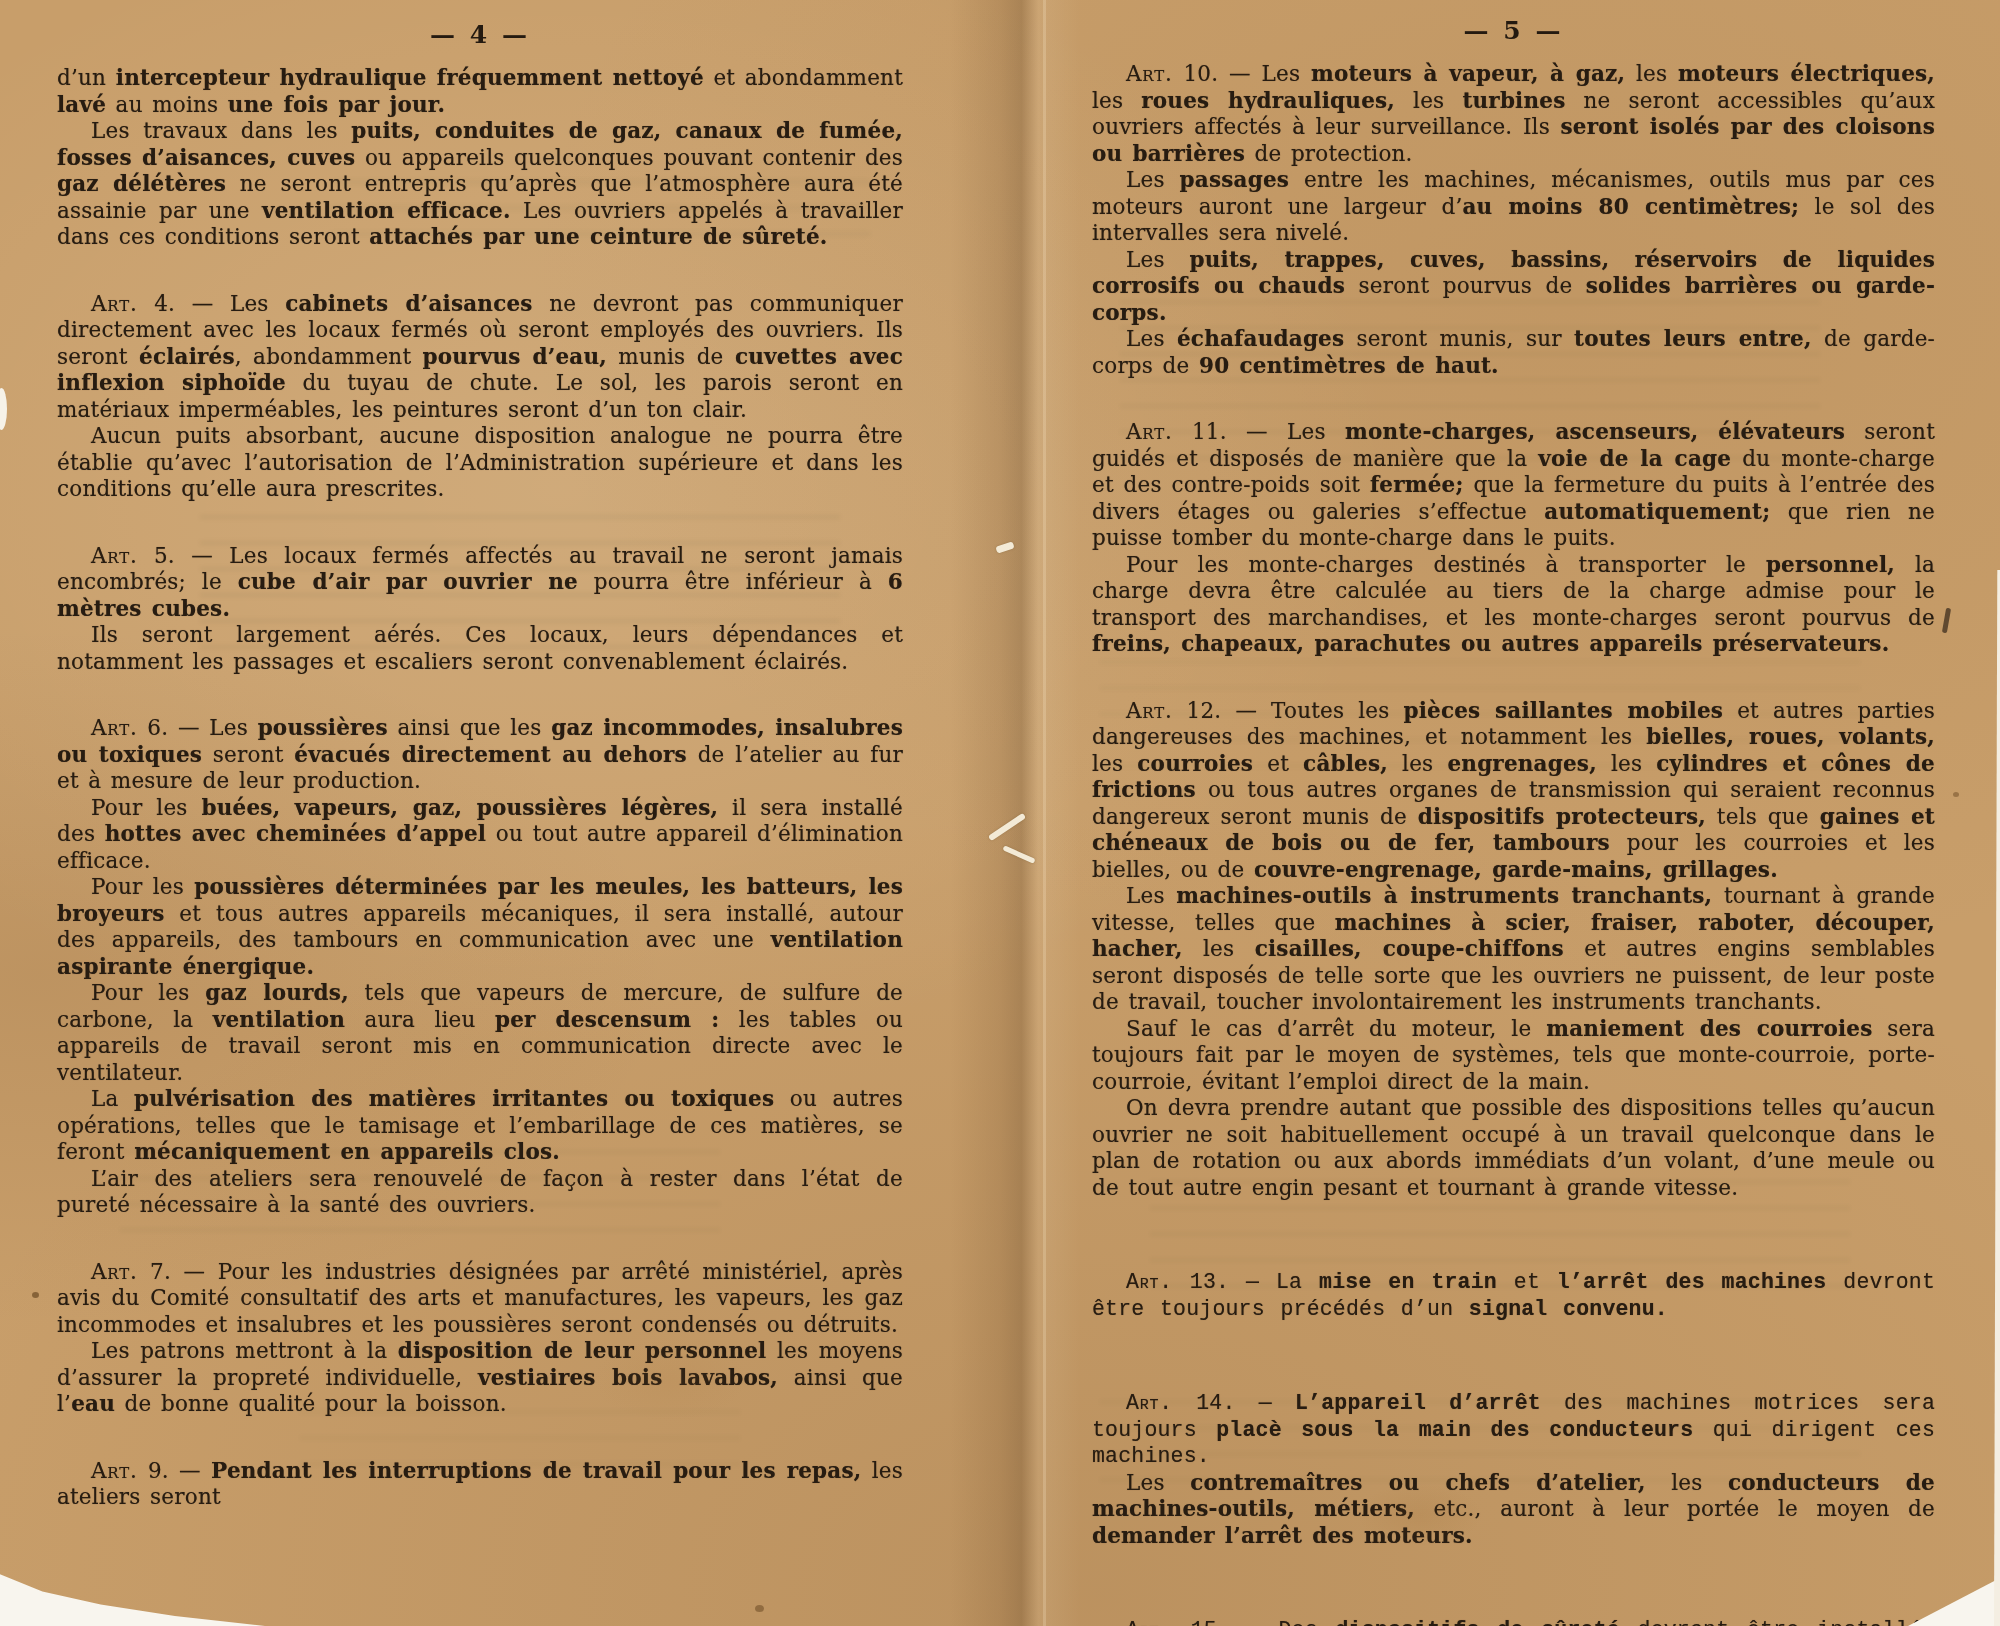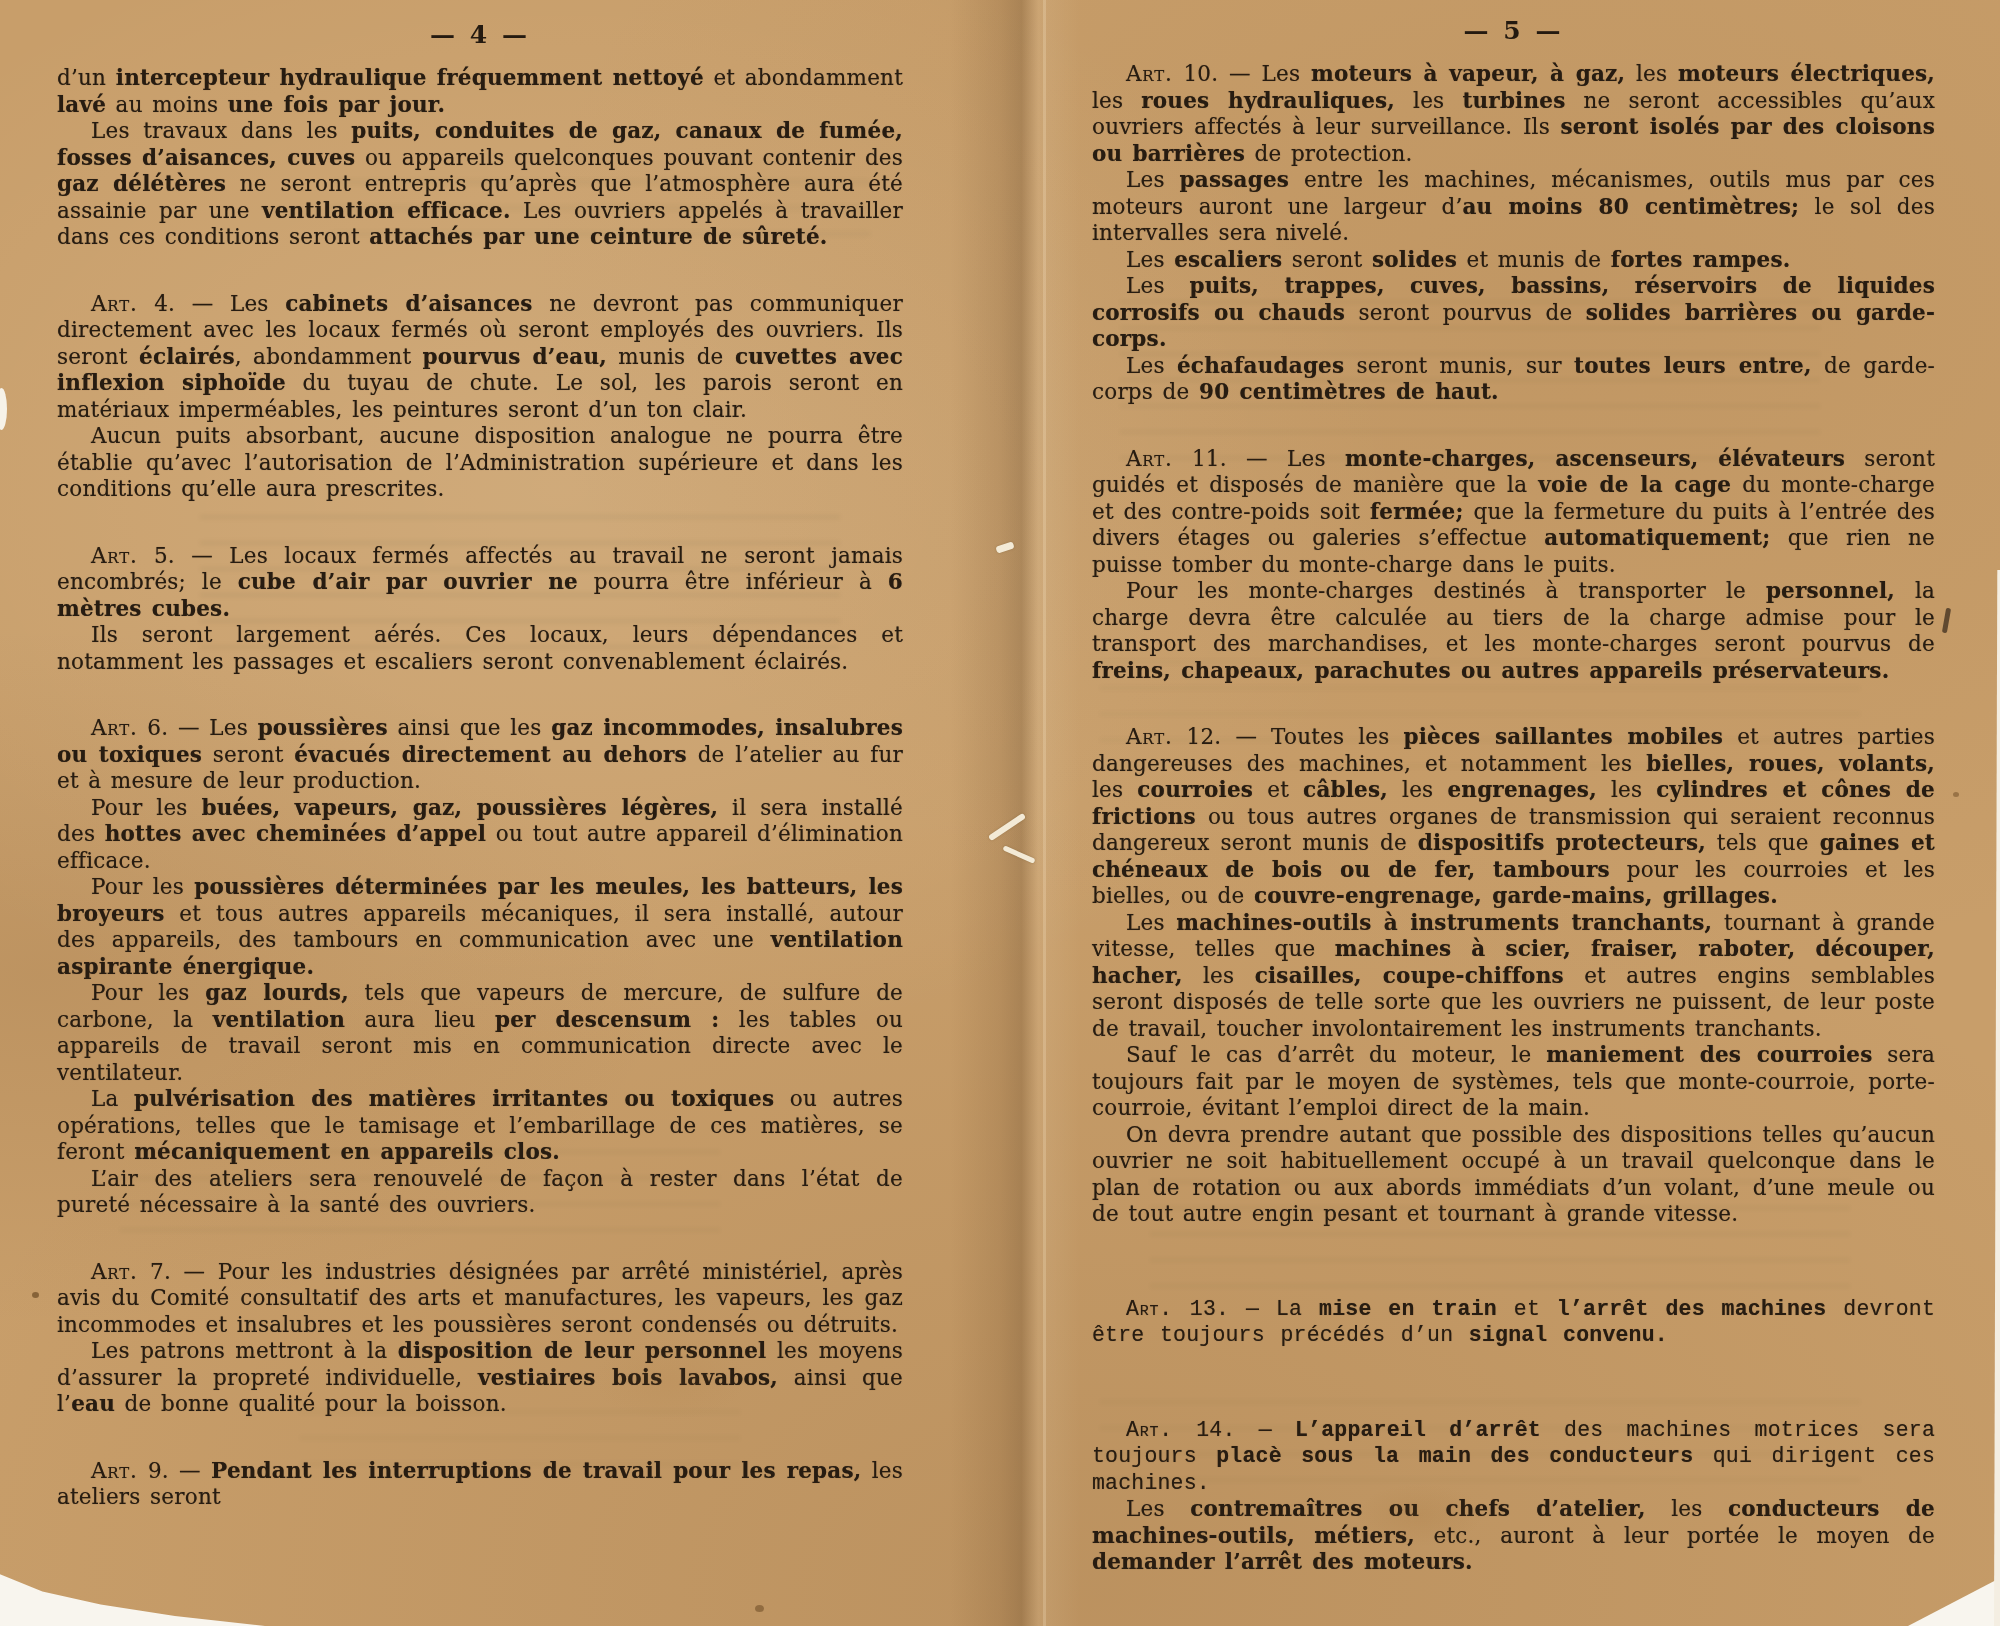--- a/index.html
+++ b/index.html
@@ -123,21 +123,20 @@
         <p><span>Les patrons mettront à la </span><span class="b">disposition de leur personnel</span><span> les moyens d’assurer la propreté individuelle, </span><span class="b">vestiaires bois lavabos,</span><span> ainsi que l’</span><span class="b">eau</span><span> de bonne qualité pour la boisson.</span></p>
         <p class="art"><span class="sc">Art.</span><span> 9. — </span><span class="b">Pendant les interruptions de travail pour les repas,</span><span> les ateliers seront </span></p>
       </div>
   </div>
 
   <div class="page page-right">
     <div class="page-header">— 5 —</div>
     <div class="page-body">
         <p><span class="sc">Art.</span><span> 10. — Les </span><span class="b">moteurs à vapeur, à gaz,</span><span> les </span><span class="b">moteurs électriques,</span><span> les </span><span class="b">roues hydrauliques,</span><span> les </span><span class="b">turbines</span><span> ne seront accessibles qu’aux ouvriers affectés à leur surveillance. Ils </span><span class="b">seront isolés par des cloisons ou barrières</span><span> de protection.</span></p>
         <p><span>Les </span><span class="b">passages</span><span> entre les machines, mécanismes, outils mus par ces moteurs auront une largeur d’</span><span class="b">au moins 80 centimètres;</span><span> le sol des intervalles sera nivelé.</span></p>
-        <p><span>Les </span><span class="b">escaliers</span><span> seront </span><span class="b">solides</span><span> et munis de </span><span class="b">fortes rampes.</span></p>
         <p><span>Les </span><span class="b">puits, trappes, cuves, bassins, réservoirs de liquides corrosifs ou chauds</span><span> seront pourvus de </span><span class="b">solides barrières ou garde-corps.</span></p>
         <p><span>Les </span><span class="b">échafaudages</span><span> seront munis, sur </span><span class="b">toutes leurs entre,</span><span> de garde-corps de </span><span class="b">90 centimètres de haut.</span></p>
         <p class="art"><span class="sc">Art.</span><span> 11. — Les </span><span class="b">monte-charges, ascenseurs, élévateurs</span><span> seront guidés et disposés de manière que la </span><span class="b">voie de la cage</span><span> du monte-charge et des contre-poids soit </span><span class="b">fermée;</span><span> que la fermeture du puits à l’entrée des divers étages ou galeries s’effectue </span><span class="b">automatiquement;</span><span> que rien ne puisse tomber du monte-charge dans le puits.</span></p>
         <p><span>Pour les monte-charges destinés à transporter le </span><span class="b">personnel,</span><span> la charge devra être calculée au tiers de la charge admise pour le transport des marchandises, et les monte-charges seront pourvus de </span><span class="b">freins, chapeaux, parachutes ou autres appareils préservateurs.</span></p>
         <p class="art"><span class="sc">Art.</span><span> 12. — Toutes les </span><span class="b">pièces saillantes mobiles</span><span> et autres parties dangereuses des machines, et notamment les </span><span class="b">bielles, roues, volants,</span><span> les </span><span class="b">courroies</span><span> et </span><span class="b">câbles,</span><span> les </span><span class="b">engrenages,</span><span> les </span><span class="b">cylindres et cônes de frictions</span><span> ou tous autres organes de transmission qui seraient reconnus dangereux seront munis de </span><span class="b">dispositifs protecteurs,</span><span> tels que </span><span class="b">gaines et chéneaux de bois ou de fer, tambours</span><span> pour les courroies et les bielles, ou de </span><span class="b">couvre-engrenage, garde-mains, grillages.</span></p>
         <p><span>Les </span><span class="b">machines-outils à instruments tranchants,</span><span> tournant à grande vitesse, telles que </span><span class="b">machines à scier, fraiser, raboter, découper, hacher,</span><span> les </span><span class="b">cisailles, coupe-chiffons</span><span> et autres engins semblables seront disposés de telle sorte que les ouvriers ne puissent, de leur poste de travail, toucher involontairement les instruments tranchants.</span></p>
         <p><span>Sauf le cas d’arrêt du moteur, le </span><span class="b">maniement des courroies</span><span> sera toujours fait par le moyen de systèmes, tels que monte-courroie, porte-courroie, évitant l’emploi direct de la main.</span></p>
         <p><span>On devra prendre autant que possible des dispositions telles qu’aucun ouvrier ne soit habituellement occupé à un travail quelconque dans le plan de rotation ou aux abords immédiats d’un volant, d’une meule ou de tout autre engin pesant et tournant à grande vitesse.</span></p>
         <p class="art lg"><span class="sc">Art.</span><span> 13. — La </span><span class="b">mise en train</span><span> et </span><span class="b">l’arrêt des machines</span><span> devront être toujours précédés d’un </span><span class="b">signal convenu.</span></p>
         <p class="art lg"><span class="sc">Art.</span><span> 14. — </span><span class="b">L’appareil d’arrêt</span><span> des machines motrices sera toujours </span><span class="b">placè sous la main des conducteurs</span><span> qui dirigent ces machines.</span></p>

